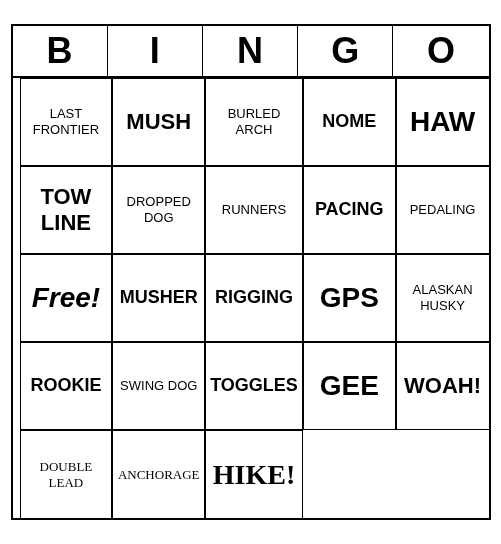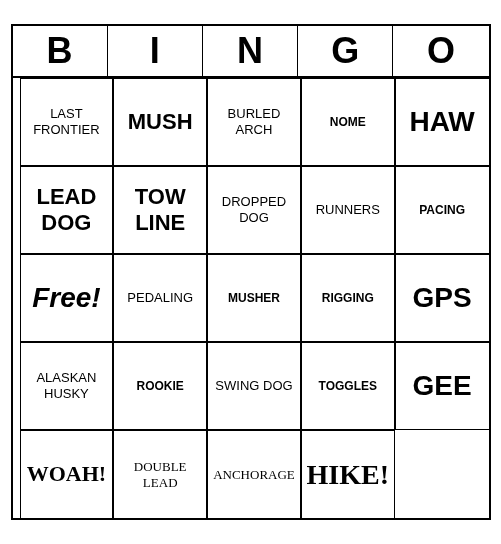--- a/index.html
+++ b/index.html
@@ -55,21 +55,21 @@
       font-family: Liberation Serif, serif;
     }
     .cell-text {
       line-height: 1.2;
     }
     .size-large {
       font-size: 22px;
       font-weight: bold;
     }
     .size-medium {
-      font-size: 12px;
+      font-size: 18px;
       font-weight: bold;
     }
     .size-small {
       font-size: 13px;
       font-weight: normal;
     }
     .size-xlarge {
       font-size: 28px;
       font-weight: bold;
     }
@@ -100,39 +100,36 @@
       <div class="bingo-cell">
         <span class="cell-text size-small">BURLED ARCH</span>
       </div>
       <div class="bingo-cell">
         <span class="cell-text size-medium">NOME</span>
       </div>
       <div class="bingo-cell">
         <span class="cell-text size-xlarge">HAW</span>
       </div>
       <div class="bingo-cell">
-        <span class="cell-text size-large">LEAD DOG</span>
-      </div>
-      <div class="bingo-cell">
         <span class="cell-text size-large">TOW LINE</span>
       </div>
       <div class="bingo-cell">
         <span class="cell-text size-small">DROPPED DOG</span>
       </div>
       <div class="bingo-cell">
         <span class="cell-text size-small">RUNNERS</span>
       </div>
       <div class="bingo-cell">
         <span class="cell-text size-medium">PACING</span>
       </div>
       <div class="bingo-cell">
-        <span class="free-cell">Free!</span>
+        <span class="cell-text size-small">PEDALING</span>
       </div>
       <div class="bingo-cell">
-        <span class="cell-text size-small">PEDALING</span>
+        <span class="free-cell">Free!</span>
       </div>
       <div class="bingo-cell">
         <span class="cell-text size-medium">MUSHER</span>
       </div>
       <div class="bingo-cell">
         <span class="cell-text size-medium">RIGGING</span>
       </div>
       <div class="bingo-cell">
         <span class="cell-text size-xlarge">GPS</span>
       </div>

